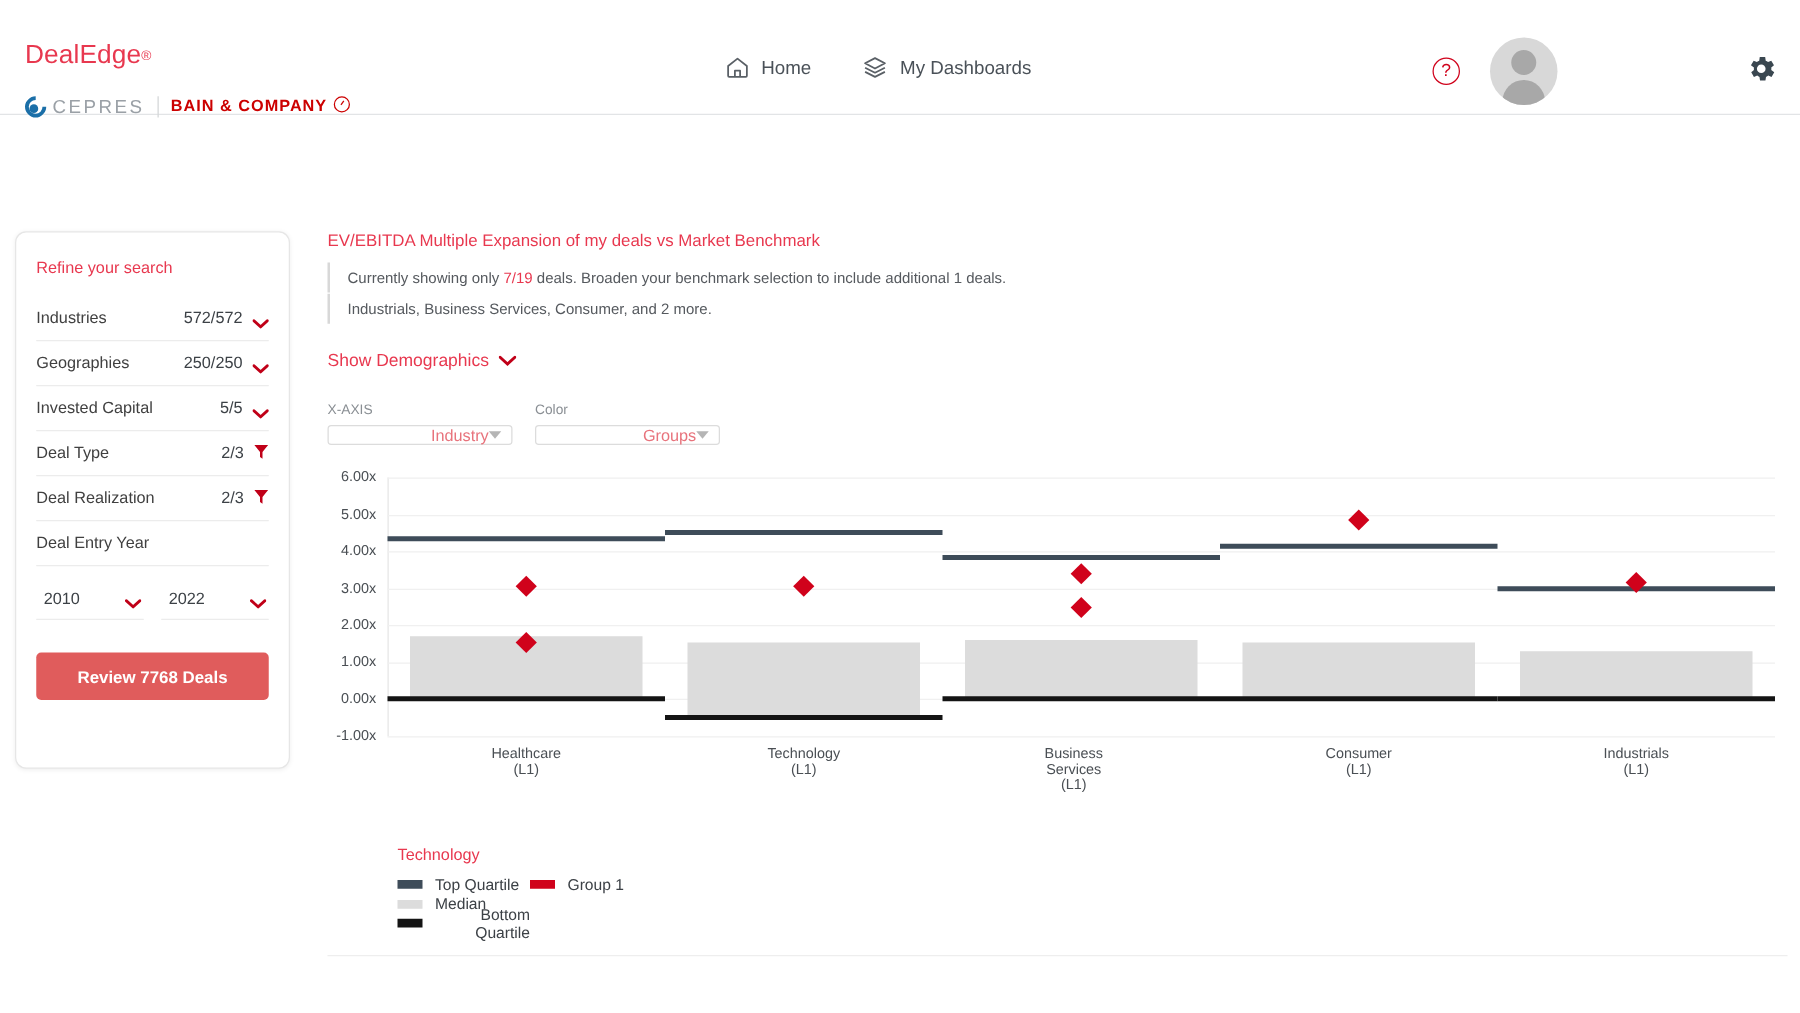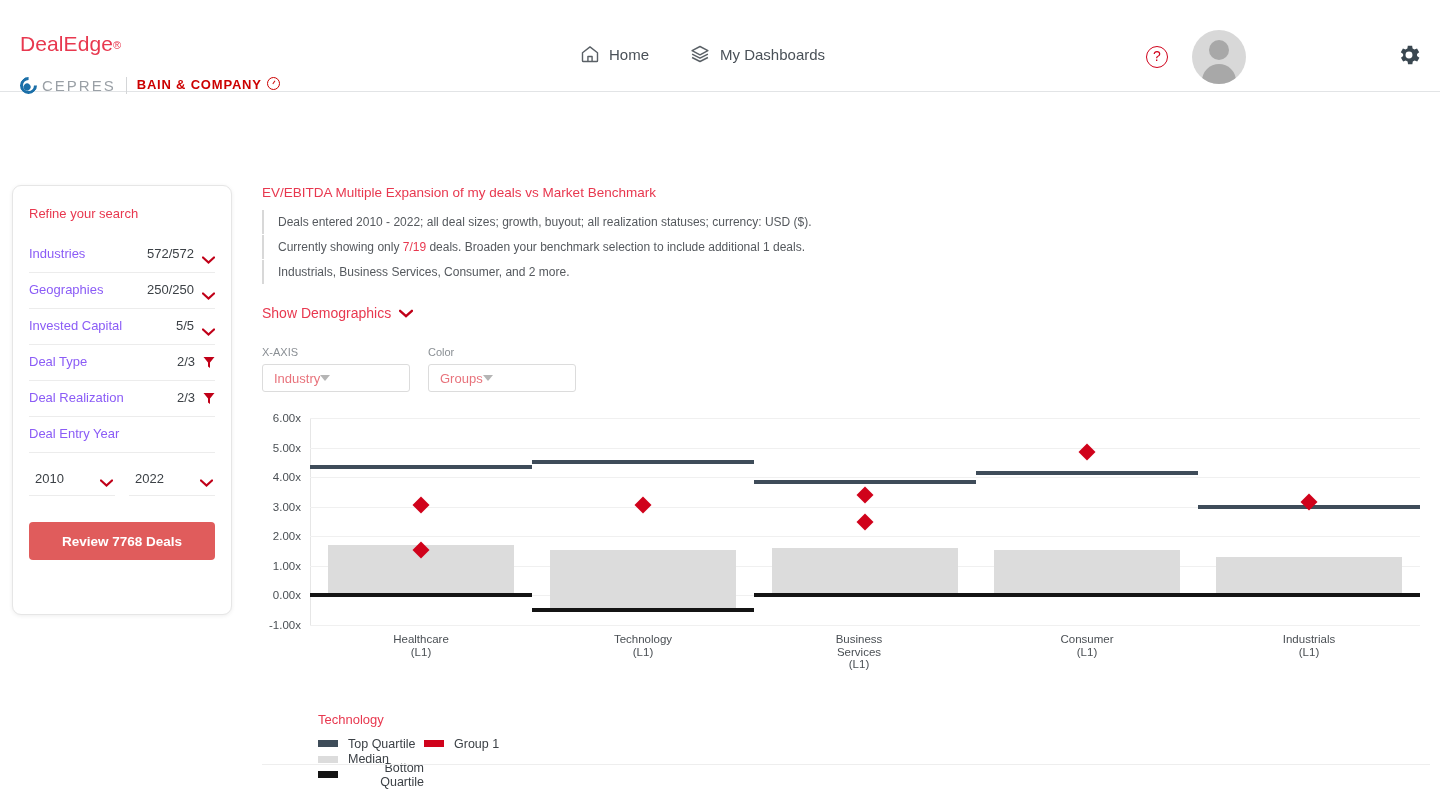--- a/index.html
+++ b/index.html
@@ -107,21 +107,21 @@
   }
   .refine-title {
     font-size: 13px; color: #e8384f; margin-bottom: 16px;
   }
   .filter-row {
     display: flex; align-items: center; justify-content: space-between;
     padding: 9px 0 11px 0;
     border-bottom: 1px solid #ececec;
     cursor: pointer;
   }
-  .filter-row .f-label { font-size: 13px; color: #8b5cf6; }
+  .filter-row .f-label { font-size: 13px; color: #404040; }
   .filter-right { display: flex; align-items: center; gap: 8px; }
   .filter-count { font-size: 13px; color: #3c4146; }
   .chev { width: 13px; height: 8px; }
   .funnel { width: 12px; height: 13px; }
   .year-row { display: flex; gap: 14px; margin-top: 14px; }
   .year-sel {
     flex: 1; display: flex; align-items: center; justify-content: space-between;
     border-bottom: 1px solid #ececec; padding: 4px 2px 9px 6px; cursor: pointer;
   }
   .year-sel span { font-size: 13px; color: #3c4146; }
@@ -147,22 +147,22 @@
   .filter-note .hl { color: #e8384f; }
   .show-demo {
     margin-top: 20px; display: inline-flex; align-items: center; gap: 8px;
     font-size: 14px; color: #e8384f; cursor: pointer;
   }
 
   .selectors { display: flex; gap: 18px; margin-top: 24px; }
   .sel-group { width: 148px; }
   .sel-label { font-size: 11px; color: #8a8f94; margin-bottom: 6px; }
   .sel-box {
-    height: 28px; border: 1px solid #dcdcdc; border-radius: 3px;
-    display: flex; align-items: center; justify-content: flex-start;
+    height: 16px; border: 1px solid #dcdcdc; border-radius: 3px;
+    display: flex; align-items: center; justify-content: flex-end;
     padding: 0 8px 0 11px; cursor: pointer; background: #fff;
   }
   .sel-box span { font-size: 13px; color: #e8737c; }
   .caret {
     width: 0; height: 0; border-left: 5px solid transparent;
     border-right: 5px solid transparent; border-top: 6px solid #b5b5b5;
   }
 
   
   .chart-area { position: relative; margin-top: 18px; height: 250px; }
@@ -352,23 +352,20 @@
       </div>
     </div>
 
     <button class="review-btn">Review 7768 Deals</button>
     <div class="sidebar-pad"></div>
   </div>
 
   <div class="main">
     <div class="chart-title">EV/EBITDA Multiple Expansion of my deals vs Market Benchmark</div>
 
-    <div class="filter-note">
-      <span>Deals entered 2010 - 2022; all deal sizes; growth, buyout; all realization statuses; currency: USD ($).</span>
-    </div>
     <div class="filter-note">
       <span>Currently showing only </span><span class="hl">7/19</span><span> deals. Broaden your benchmark selection to include additional 1 deals.</span>
     </div>
     <div class="filter-note">
       <span>Industrials, Business Services, Consumer, and 2 more.</span>
     </div>
 
     <div class="show-demo">
       <span>Show Demographics</span>
       <span>

